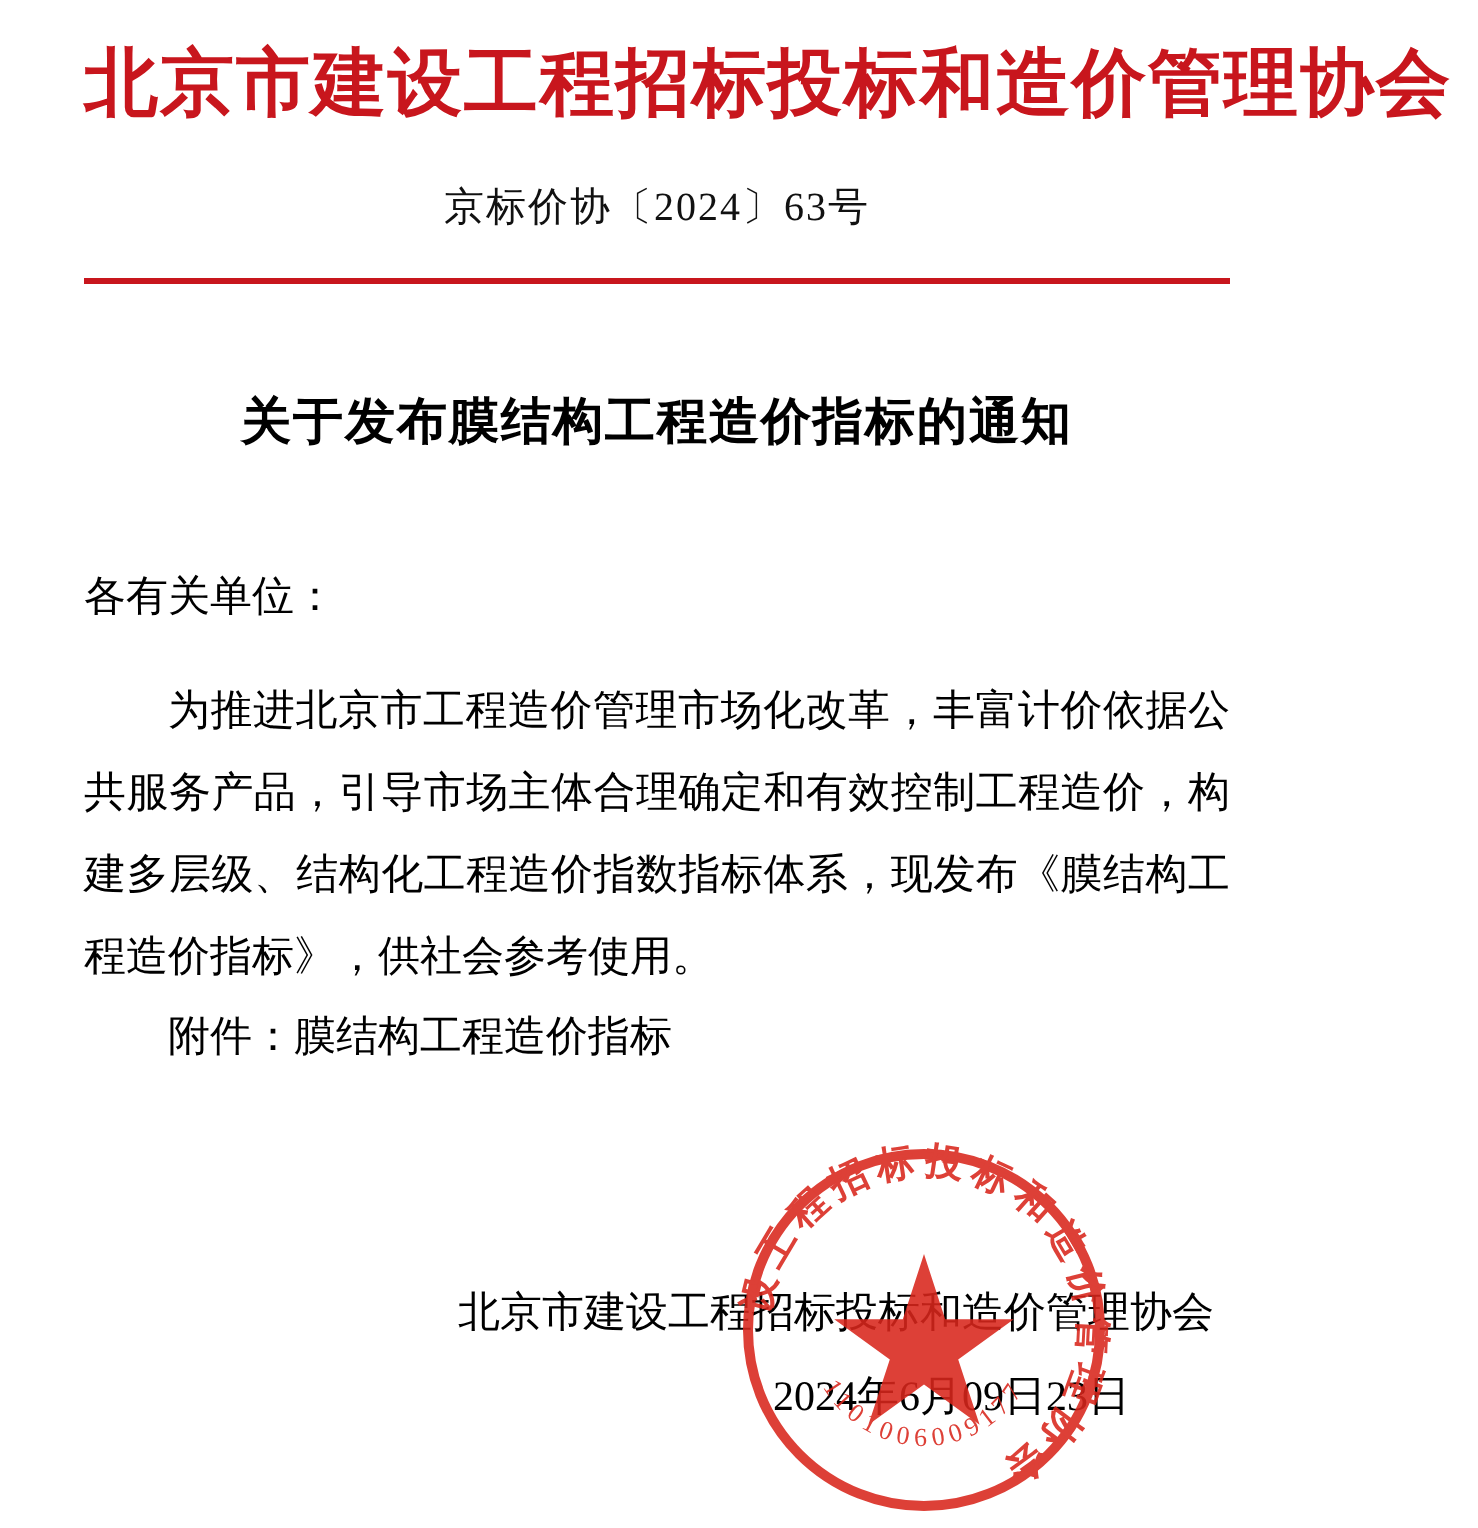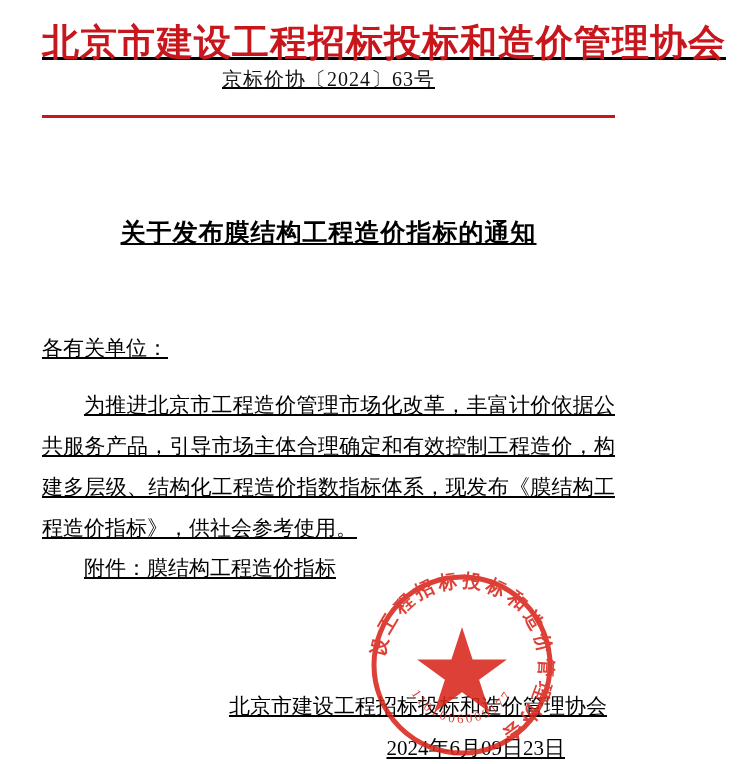--- a/index.html
+++ b/index.html
@@ -14,62 +14,62 @@
     color: #000000;
     position: relative;
     overflow: hidden;
   }
   .page {
     position: relative;
     width: 657px;
     height: 764px;
     box-sizing: border-box;
     padding: 0 42px;
-    text-decoration: underline;
   }
 
   
   .doc-header {
     text-align: center;
     padding-top: 20px;
   }
   .org-title {
     color: #c8161d;
     font-weight: bold;
     font-size: 37px;
     letter-spacing: 1px;
     line-height: 1.25;
     white-space: nowrap;
     font-family: "Liberation Serif", "DejaVu Serif", serif;
   }
   .doc-number {
+    margin-top: 24px;
     font-size: 20px;
     letter-spacing: 1px;
     color: #111;
   }
   .red-rule {
     margin: 22px 0 0 0;
     height: 3px;
     background: #c8161d;
     width: 100%;
   }
 
   
   .doc-title {
     text-align: center;
     font-size: 25px;
     font-weight: bold;
-    margin-top: 98px;
+    margin-top: 52px;
     letter-spacing: 1px;
     color: #000;
   }
 
   
   .salutation {
-    margin-top: 80px;
+    margin-top: 52px;
     font-size: 21px;
     line-height: 1.9;
   }
   .body-para {
     font-size: 21px;
     line-height: 1.95;
     text-align: justify;
     text-justify: inter-ideograph;
     text-indent: 2em;
     margin-top: 16px;

